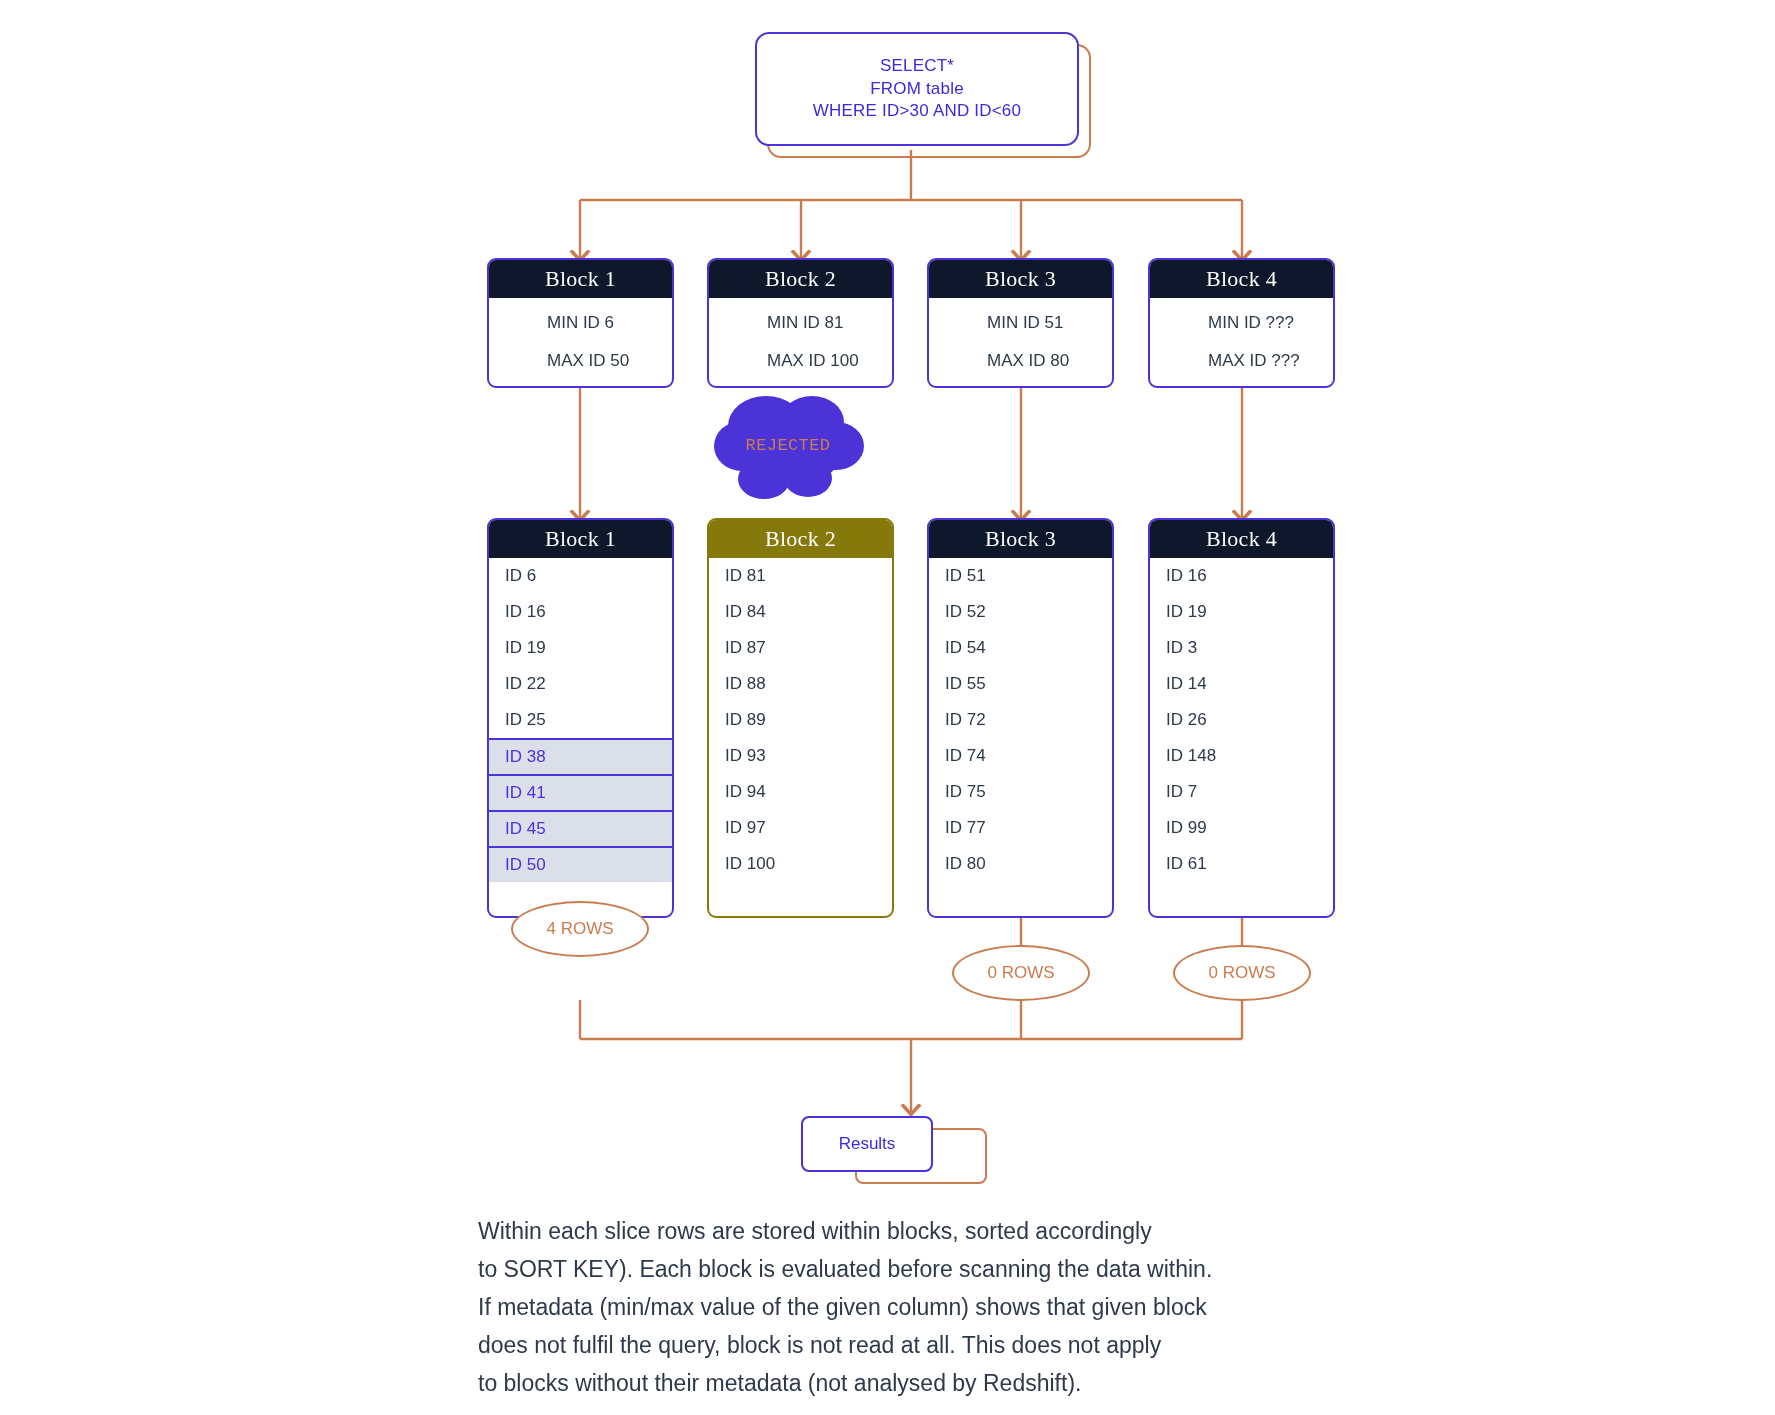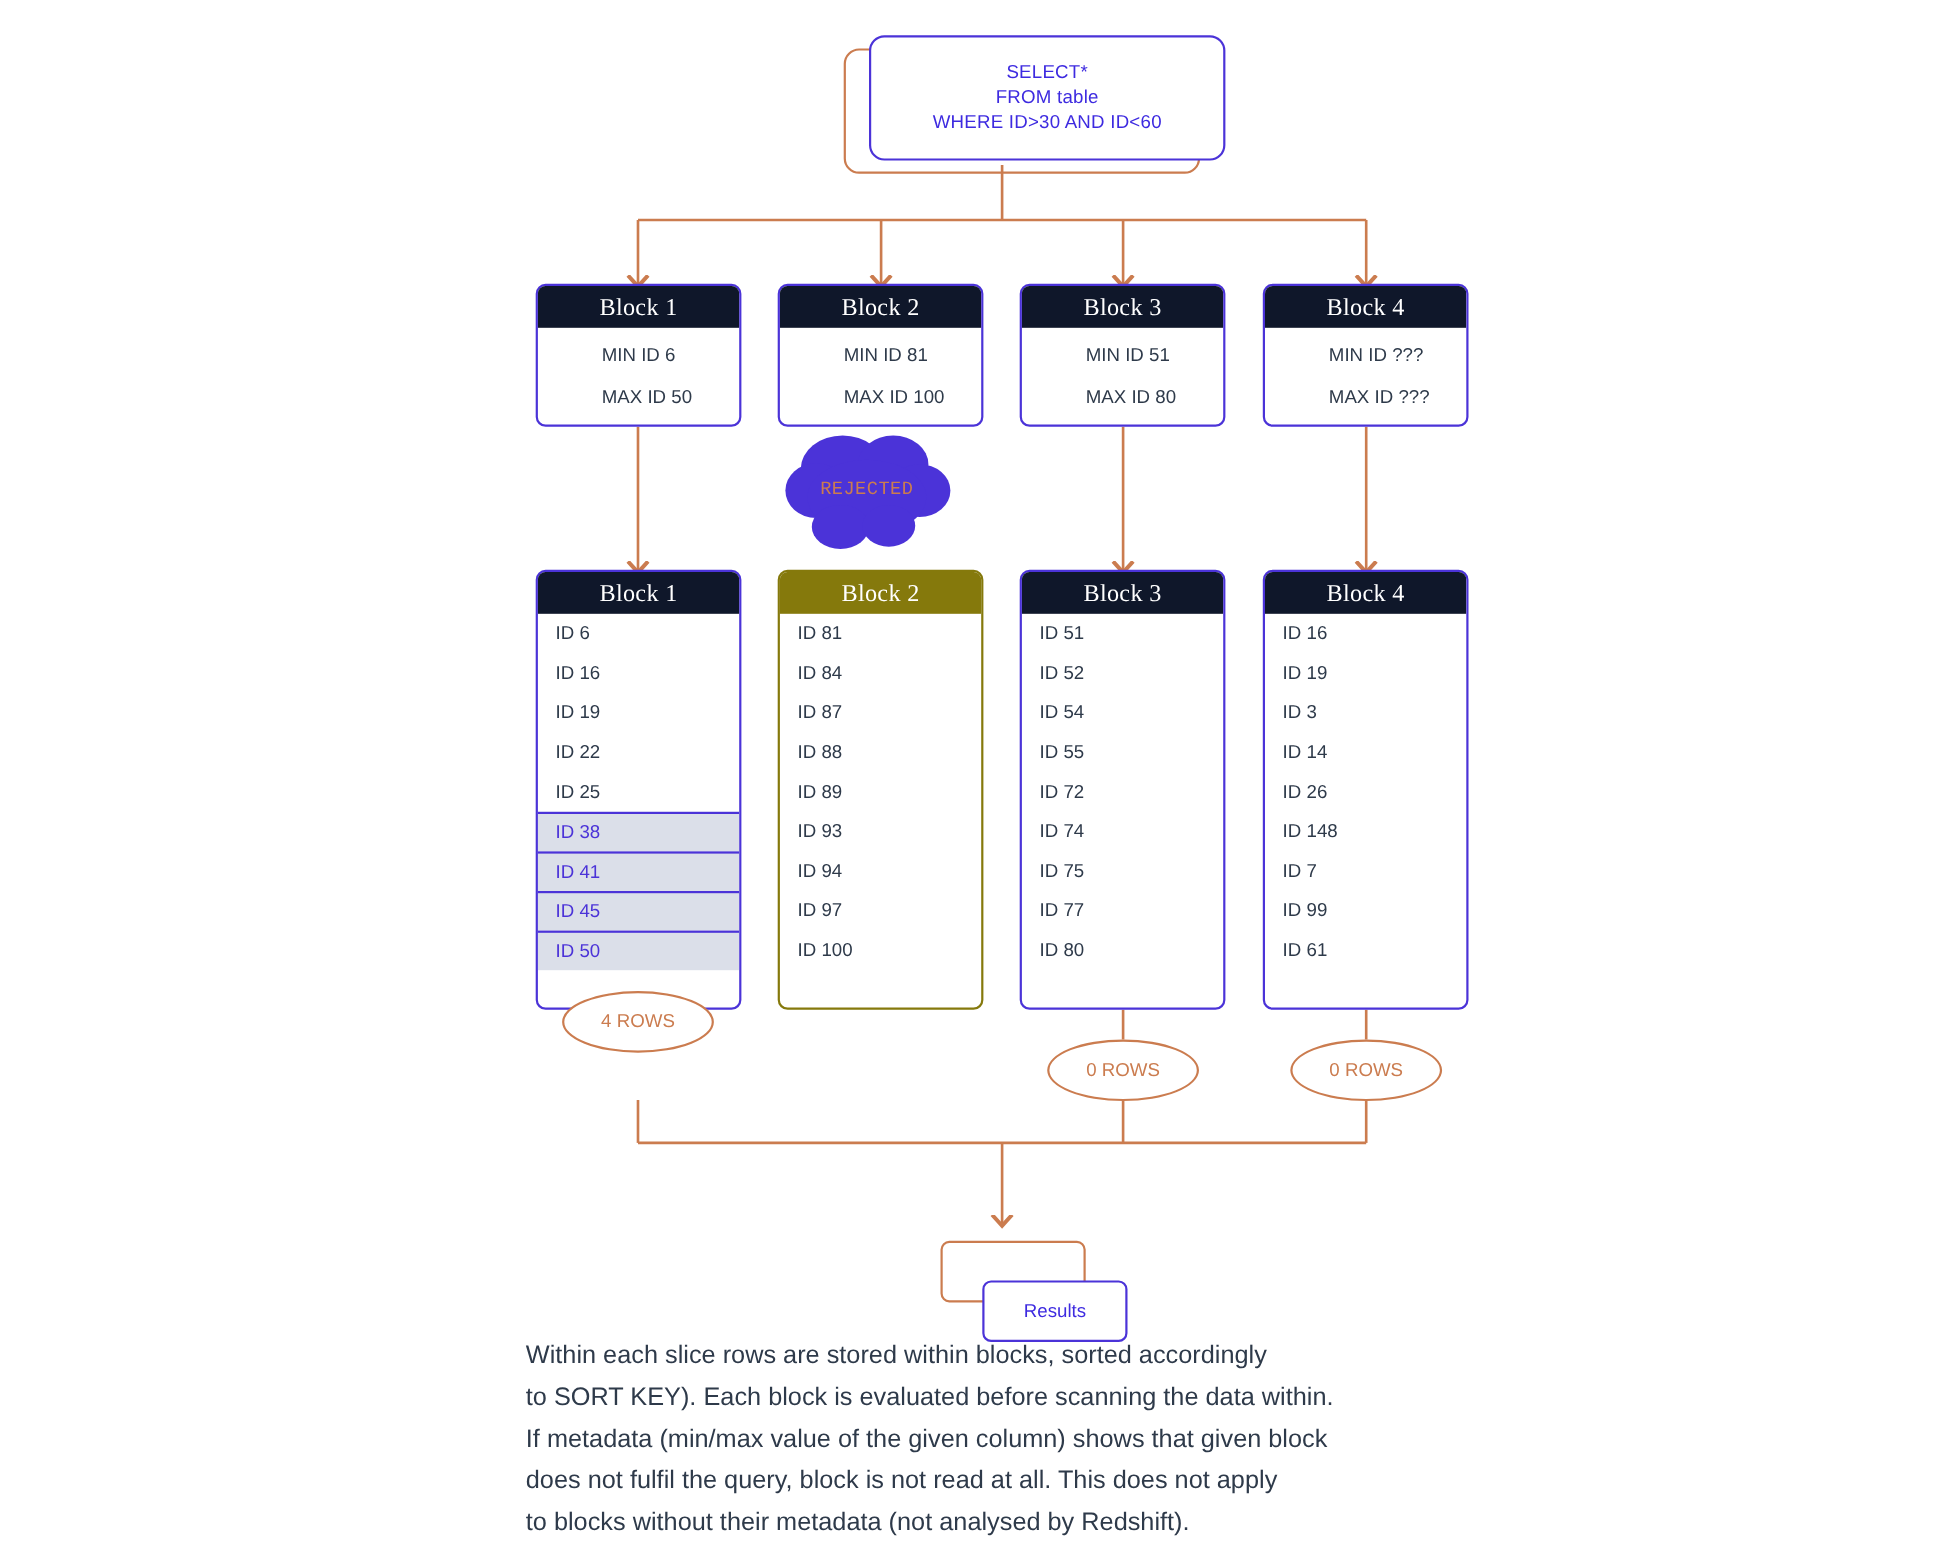--- a/index.html
+++ b/index.html
@@ -112,21 +112,21 @@
 
       <path d="M580,1000 L580,1039"></path>
       <path d="M1021,1000 L1021,1039"></path>
       <path d="M1242,1000 L1242,1039"></path>
       <path d="M580,1039 L1242,1039"></path>
       <path d="M911,1039 L911,1112" marker-end="url(#arr)"></path>
     </g>
   </svg>
 
   <div class="query-shadow" style="left:767px;top:44px;width:320px;height:110px;"></div>
-  <div class="query-box" style="left:790px;top:32px;width:320px;height:110px;">
+  <div class="query-box" style="left:755px;top:32px;width:320px;height:110px;">
     <div>SELECT*</div>
     <div>FROM table</div>
     <div>WHERE ID&gt;30 AND ID&lt;60</div>
   </div>
 
   <div class="block" style="left:487px;top:258px;width:187px;height:130px;">
     <div class="block-head">Block 1</div>
     <div class="block-body">
       <div class="meta-row">MIN ID 6</div>
       <div class="meta-row">MAX ID 50</div>
@@ -230,21 +230,21 @@
       <div class="id-row">ID 99</div>
       <div class="id-row">ID 61</div>
     </div>
   </div>
 
   <div class="rows-pill" style="left:511px;top:901px;width:138px;height:56px;">4 ROWS</div>
   <div class="rows-pill" style="left:952px;top:945px;width:138px;height:56px;">0 ROWS</div>
   <div class="rows-pill" style="left:1173px;top:945px;width:138px;height:56px;">0 ROWS</div>
 
   <div class="results-shadow" style="left:855px;top:1128px;width:128px;height:52px;"></div>
-  <div class="results-box" style="left:893px;top:1116px;width:128px;height:52px;margin-top:48px;">
+  <div class="results-box" style="left:801px;top:1116px;width:128px;height:52px;">
     <span>Results</span>
   </div>
 
   <div class="caption" style="left:478px;top:1212px;width:880px;">Within each slice rows are stored within blocks, sorted accordingly
 to SORT KEY). Each block is evaluated before scanning the data within.
 If metadata (min/max value of the given column) shows that given block
 does not fulfil the query, block is not read at all. This does not apply
 to blocks without their metadata (not analysed by Redshift).</div>
 
 </div>

